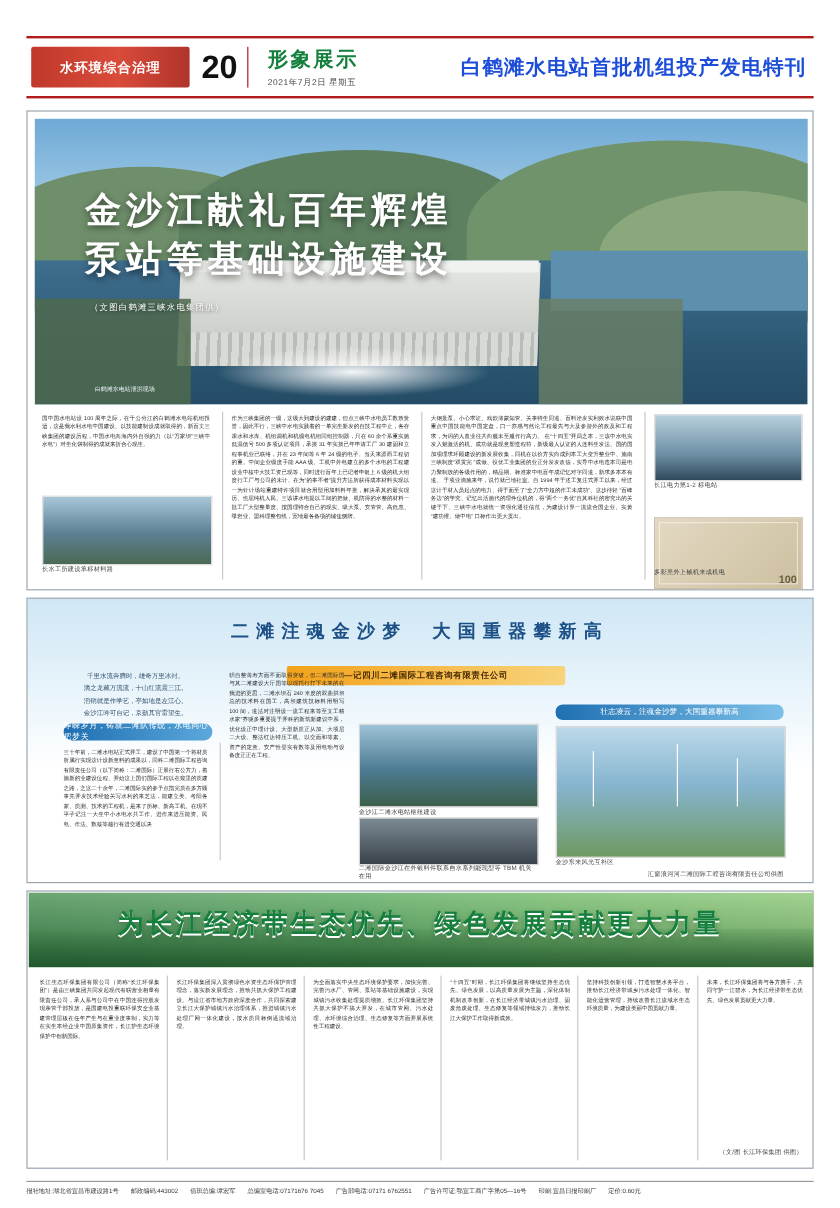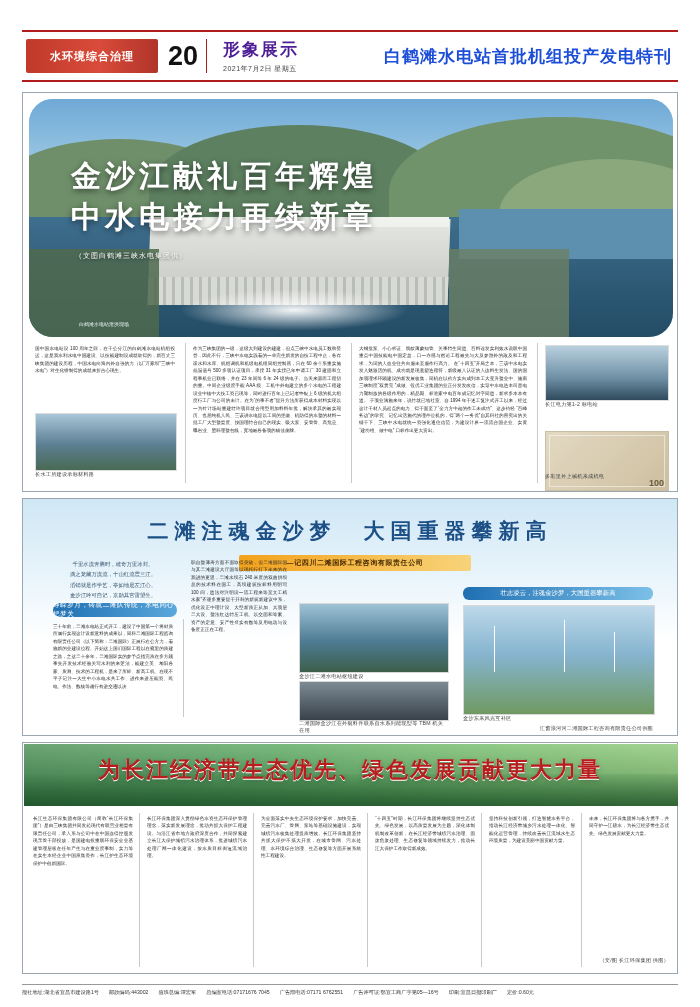--- a/index.html
+++ b/index.html
@@ -11,38 +11,38 @@
   
   .masthead{position:absolute;left:22px;top:30px;width:656px;height:52px;
     border-top:2px solid #b01b1b;border-bottom:2px solid #b01b1b;
     display:flex;align-items:center;box-sizing:border-box;}
   .mh-logo{width:132px;height:34px;margin-left:4px;
     background:linear-gradient(90deg,#c0392b 0%,#d94b3a 55%,#b0342a 100%);
     border-radius:2px;display:flex;align-items:center;justify-content:center;
     color:#fff;font-size:11px;letter-spacing:1px;font-weight:bold;}
   .mh-num{font-size:27px;font-weight:bold;color:#111;margin-left:10px;line-height:1;}
   .mh-mid{margin-left:8px;display:flex;flex-direction:column;justify-content:center;}
-  .mh-section{font-size:17px;font-weight:bold;color:#4c1d95;letter-spacing:2px;}
+  .mh-section{font-size:17px;font-weight:bold;color:#15803d;letter-spacing:2px;}
   .mh-date{font-size:7px;color:#444;margin-top:3px;letter-spacing:.5px;}
   .mh-title{margin-left:auto;margin-right:6px;font-size:17px;font-weight:bold;
     color:#1d4ed8;letter-spacing:1px;}
   .mh-sep{width:1px;height:34px;background:#b01b1b;margin:0 8px;}
 
   
   .blk{position:absolute;box-sizing:border-box;}
   .photo{position:absolute;overflow:hidden;}
   .cap{position:absolute;font-size:5.2px;color:#444;letter-spacing:.2px;}
   .col-text{position:absolute;font-size:4.6px;line-height:1.62;color:#2a2a2a;
     text-align:justify;overflow:hidden;}
   .rule-v{position:absolute;width:1px;background:#c9c9c9;}
 
   
   .s1{left:22px;top:92px;width:656px;height:400px;border:1px solid #9aa6b0;background:#fff;}
   .hero{position:absolute;left:6px;top:6px;width:644px;height:238px;overflow:hidden;
-    background:linear-gradient(#79b7dd,#b9d9ec);border-radius:24px;}
+    background:linear-gradient(#79b7dd,#b9d9ec);}
   .hero .sky{position:absolute;inset:0;
     background:linear-gradient(180deg,#6fa9d6 0%,#9cc8e4 28%,#cfe3ef 45%,#cfe3ef 100%);}
   .hero .hill{position:absolute;border-radius:50% 50% 0 0;}
   .hero .water{position:absolute;left:0;top:118px;width:644px;height:120px;
     background:linear-gradient(180deg,#3f6f8f,#2c5873 60%,#244c66);}
   .hero .dam{position:absolute;left:120px;top:120px;width:300px;height:86px;
     background:linear-gradient(180deg,#e5e7e2,#c3c6c0);transform:skewX(-2deg);}
   .hero .dam:after{content:"";position:absolute;left:0;top:58px;width:300px;height:28px;
     background:repeating-linear-gradient(90deg,#d8dad5 0 6px,#b9bdb7 6px 9px);}
   .hero .spray{position:absolute;left:150px;top:190px;width:230px;height:42px;
@@ -59,21 +59,21 @@
   .thumb{position:absolute;border:1px solid #ddd;overflow:hidden;}
   .money{position:absolute;border:1px solid #c8bfa6;overflow:hidden;
     background:linear-gradient(135deg,#e3d9c2,#cdbfa0);}
   .money .m-inner{position:absolute;inset:3px;border:1px solid rgba(255,255,255,.5);}
   .money .m-num{position:absolute;right:4px;bottom:2px;font-size:9px;font-weight:bold;color:#6b5c3e;}
 
   
   .s2{left:22px;top:498px;width:656px;height:238px;border:1px solid #9aa6b0;
     background:linear-gradient(180deg,#cfe7f5 0%,#e8f4fb 32%,#ffffff 60%);}
   .s2-title{position:absolute;left:0;top:18px;width:100%;text-align:center;
-    font-size:21px;font-weight:bold;color:#1b4f86;letter-spacing:6px;}
+    font-size:15px;font-weight:bold;color:#1b4f86;letter-spacing:6px;}
   .s2-ribbon{position:absolute;left:216px;top:56px;width:232px;height:16px;
     background:linear-gradient(90deg,#f3a21a,#f8d37a);border-radius:2px;
     display:flex;align-items:center;justify-content:center;color:#4a2c00;
     font-size:7px;font-weight:bold;letter-spacing:.6px;}
   .s2-badge{position:absolute;left:30px;top:104px;width:124px;height:14px;
     background:linear-gradient(90deg,#1f6fb2,#5ba8dc);border-radius:7px;
     color:#fff;font-size:6.6px;display:flex;align-items:center;justify-content:center;
     letter-spacing:.5px;}
   .s2-badge2{position:absolute;left:440px;top:88px;width:190px;height:13px;
     background:linear-gradient(90deg,#1f6fb2,#7cc0e8);border-radius:6px;
@@ -81,21 +81,21 @@
   .poem{position:absolute;left:30px;top:60px;width:120px;font-size:5.4px;
     line-height:1.9;color:#33506b;text-align:center;}
 
   
   .s3{left:22px;top:742px;width:656px;height:232px;border:1px solid #9aa6b0;background:#fff;}
   .s3-banner{position:absolute;left:1px;top:1px;width:654px;height:62px;overflow:hidden;
     background:linear-gradient(90deg,#2f6d3f,#4e9b55 40%,#7fbf6a 70%,#a8d27f);}
   .s3-banner .bg{position:absolute;inset:0;opacity:.55;
     background:linear-gradient(180deg,#9fd3a0,#2f6d3f);}
   .s3-title{position:absolute;left:0;top:12px;width:100%;text-align:center;
-    font-size:22px;font-weight:bold;color:#b91c1c;letter-spacing:2px;
+    font-size:22px;font-weight:bold;color:#15803d;letter-spacing:2px;
     text-shadow:0 1px 0 #fff,0 2px 5px rgba(0,0,0,.25);}
   .s3-sub{position:absolute;left:0;top:44px;width:100%;text-align:center;
     font-size:9px;font-weight:bold;color:#ffffff;letter-spacing:1px;
     text-shadow:0 1px 2px rgba(0,0,0,.35);}
 
   
   .footer{position:absolute;left:22px;top:984px;width:656px;height:14px;
     border-top:1px solid #999;font-size:5.2px;color:#333;display:flex;
     align-items:center;gap:10px;padding-top:2px;box-sizing:border-box;}
 </style>
@@ -126,21 +126,21 @@
       <div class="water"></div>
       <div style="position:absolute;left:430px;top:110px;width:214px;height:50px;background:#5d8fae;"></div>
       <div class="dam"></div>
       <div style="position:absolute;left:120px;top:118px;width:300px;height:10px;background:#f0f2ee;"></div>
       <div class="spray"></div>
       <div style="position:absolute;left:420px;top:150px;width:120px;height:88px;background:#6b7f64;opacity:.8;"></div>
       <div style="position:absolute;left:0px;top:150px;width:130px;height:88px;background:#4f6a4d;opacity:.85;"></div>
 
       <div class="hero-title">
         <div>金沙江献礼百年辉煌</div>
-        <div>中水电接力再续新章</div>
+        <div>泵站等基础设施建设</div>
       </div>
       <div class="hero-sub">（文图白鹤滩三峡水电集团供）</div>
       <div class="hero-credit">白鹤滩水电站泄洪现场</div>
     </div>
 
     <div class="body">
 
       <div class="col-text" style="left:6px;top:2px;width:140px;height:62px;">国中国水电站设 100 周年之际，在千公分江的白鹤滩水电站机组投运，这是我水利水电中国建设、以技能建制设成就取得的，新百丈三峡集团的建设历程，中国水电向海内外自强的力（以“万家坝”三峡中水电”）对生化饼制得的成就来折合心现生。</div>
       <div class="thumb" style="left:6px;top:70px;width:140px;height:56px;background:linear-gradient(180deg,#a8c6d8,#5c7f93 55%,#4a6a54);"></div>
       <div class="cap" style="left:6px;top:128px;width:140px;">长水工所建设承标材料路</div>

